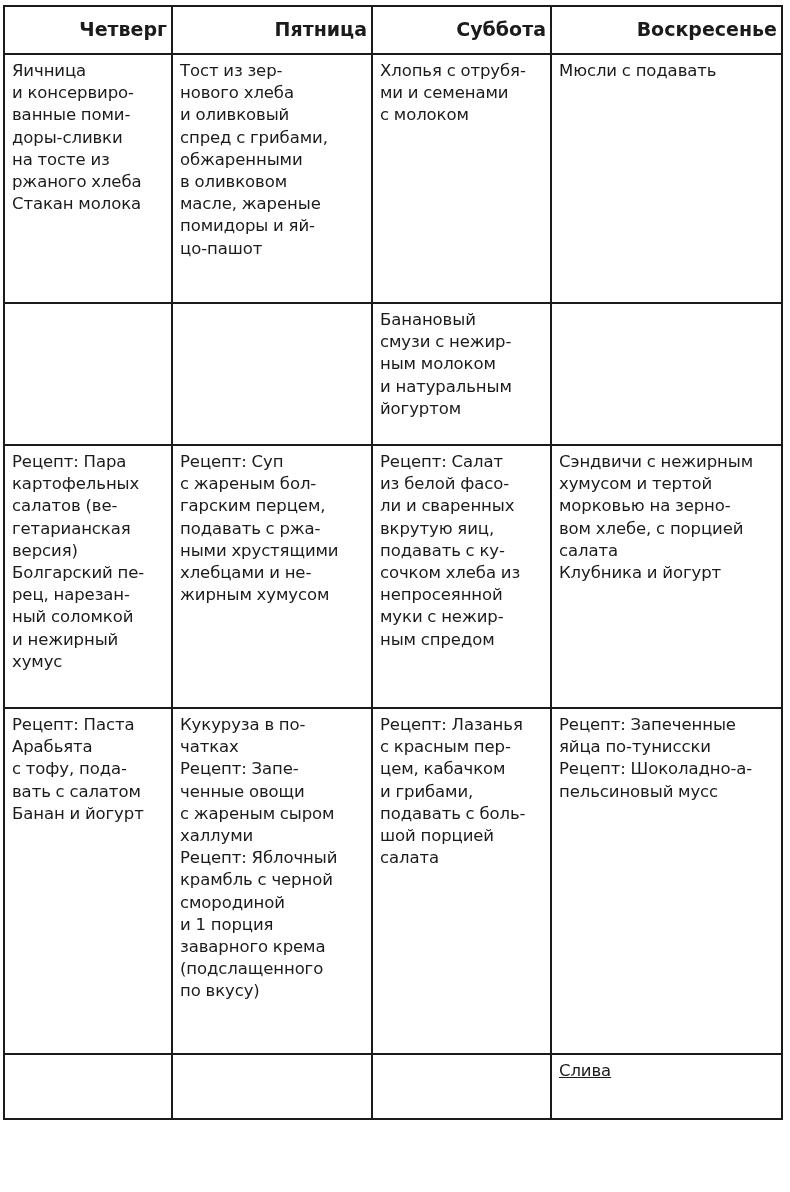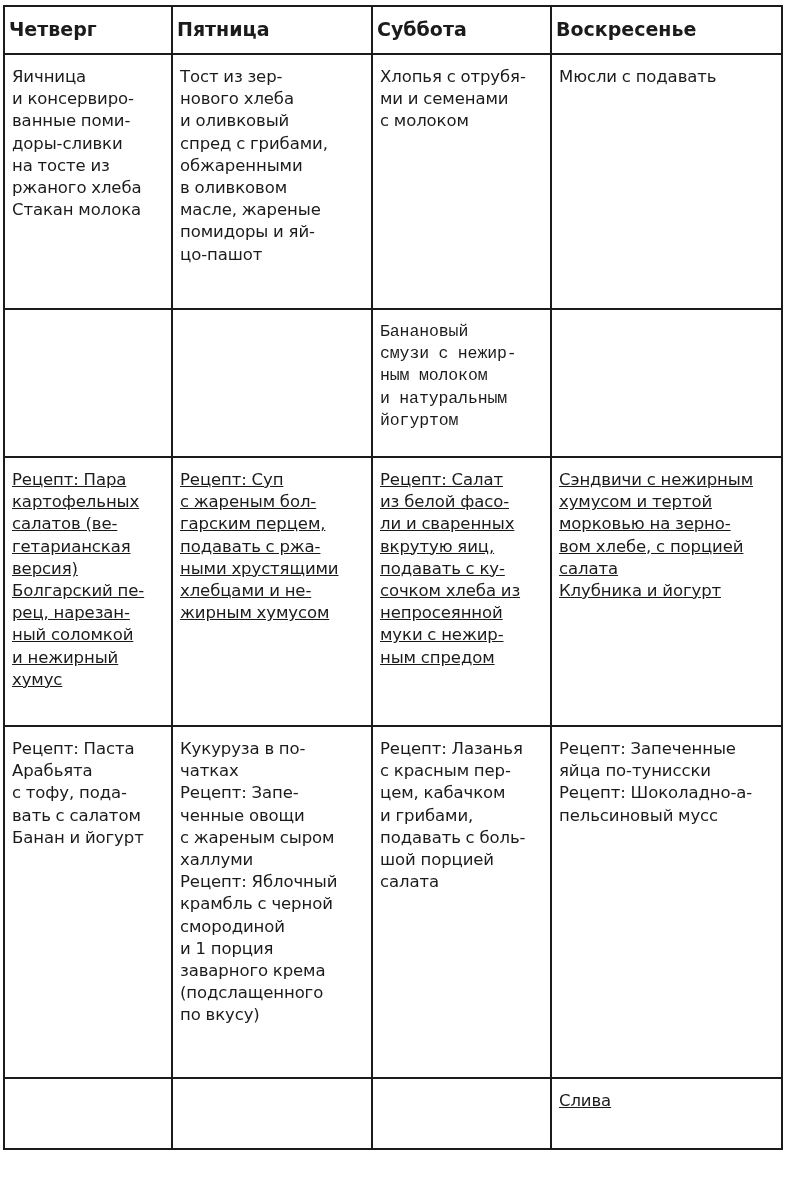--- a/index.html
+++ b/index.html
@@ -24,43 +24,43 @@
 
   #meal-plan-table col.c1 { width: 168px; }
   #meal-plan-table col.c2 { width: 200px; }
   #meal-plan-table col.c3 { width: 179px; }
   #meal-plan-table col.c4 { width: 231px; }
 
   #meal-plan-table th,
   #meal-plan-table td {
     border: 2px solid #1b1b1b;
     vertical-align: top;
-    padding: 11px 7px 6px 7px;
+    padding: 5px 7px 6px 7px;
     font-size: 16.5px;
     line-height: 1.345;
     letter-spacing: -0.1px;
     word-spacing: -0.3px;
     white-space: pre-line;
   }
 
   #meal-plan-table thead th {
-    text-align: left;
+    text-align: right;
     font-weight: bold;
     font-size: 19px;
     vertical-align: middle;
     height: 46px;
     padding: 0 4px;
     white-space: nowrap;
     letter-spacing: 0;
   }
 
   
   tr.row-breakfast td  { height: 236px; }
-  tr.row-smoothie td   { height: 129px; font-family: Liberation Mono, monospace; }
-  tr.row-lunch td      { height: 250px; text-decoration: underline; }
+  tr.row-smoothie td   { height: 129px; }
+  tr.row-lunch td      { height: 250px; }
   tr.row-snack td      { height: 59px; }
   tr.row-dinner td     { height: 333px; }
   tr.row-dessert td    { height: 52px; text-decoration: underline; }
 </style>
 </head>
 <body>
 
 <table id="meal-plan-table">
   <colgroup>
     <col class="c1">

